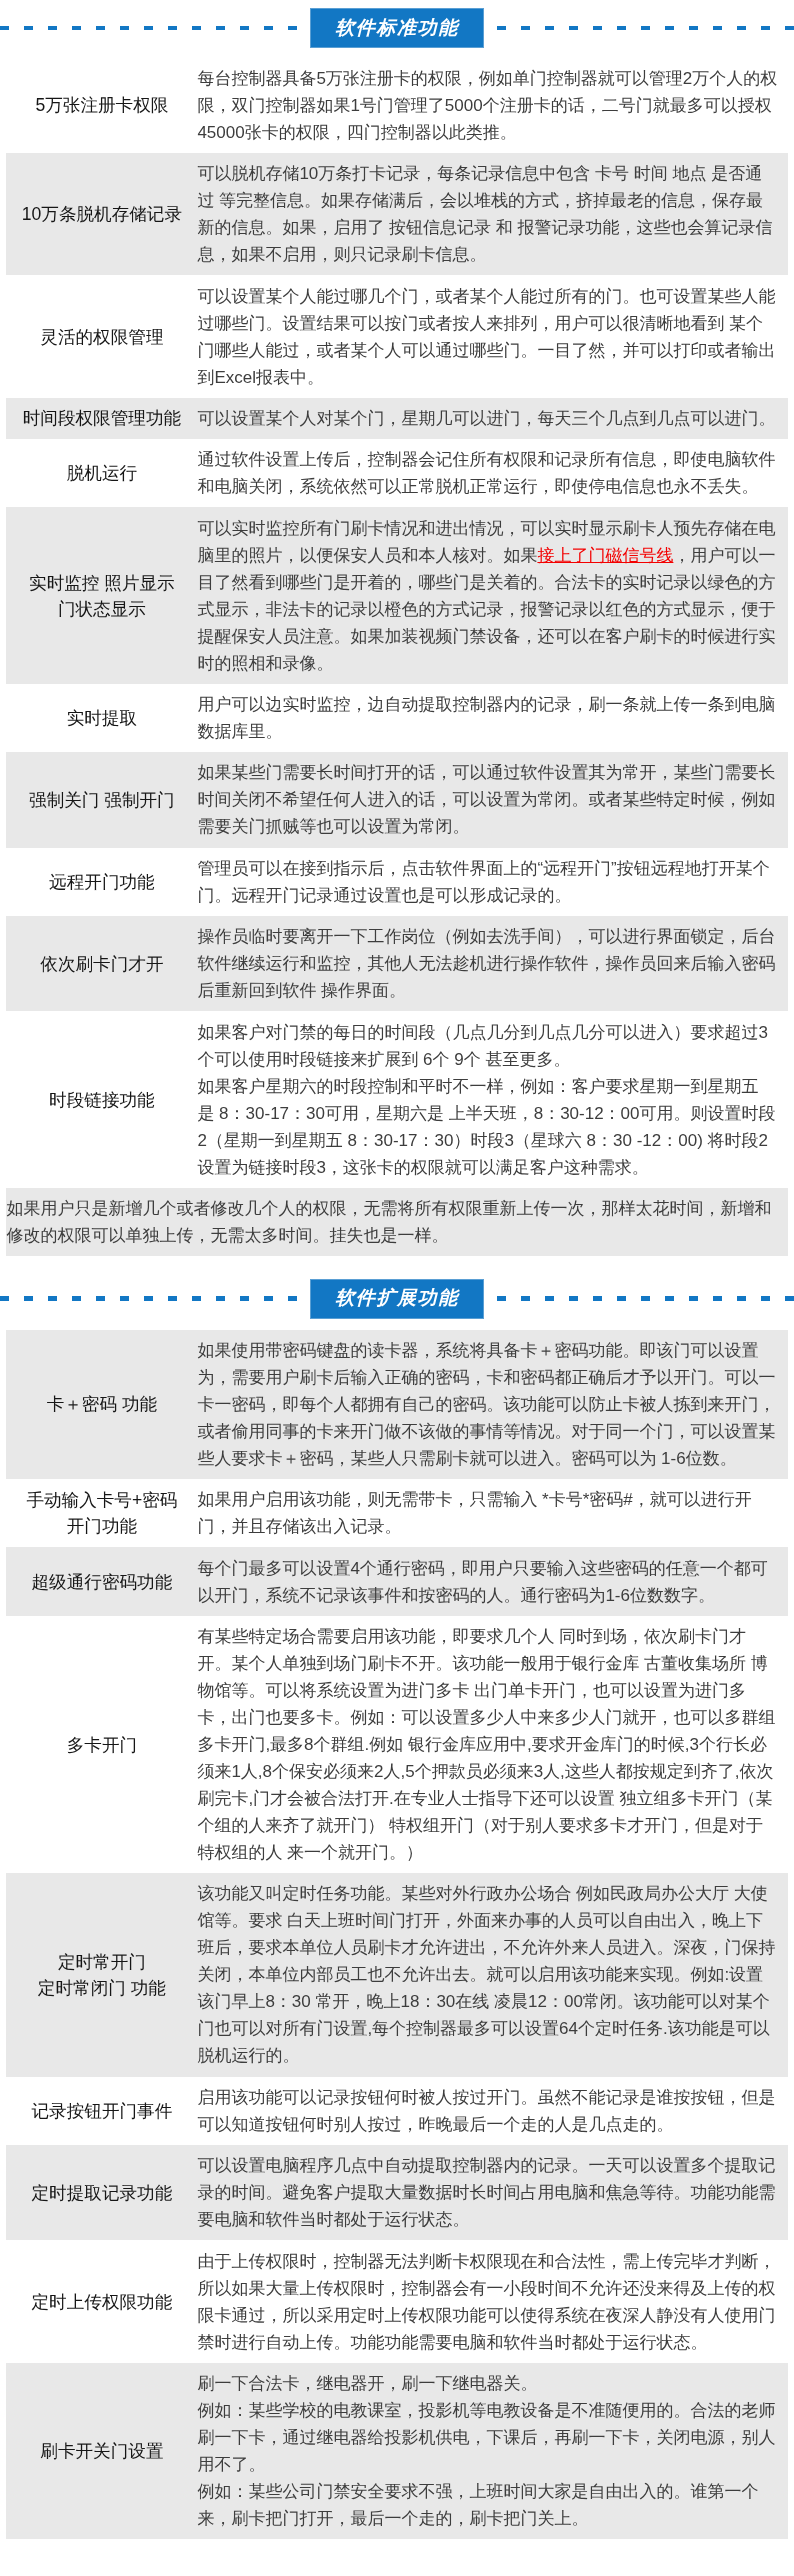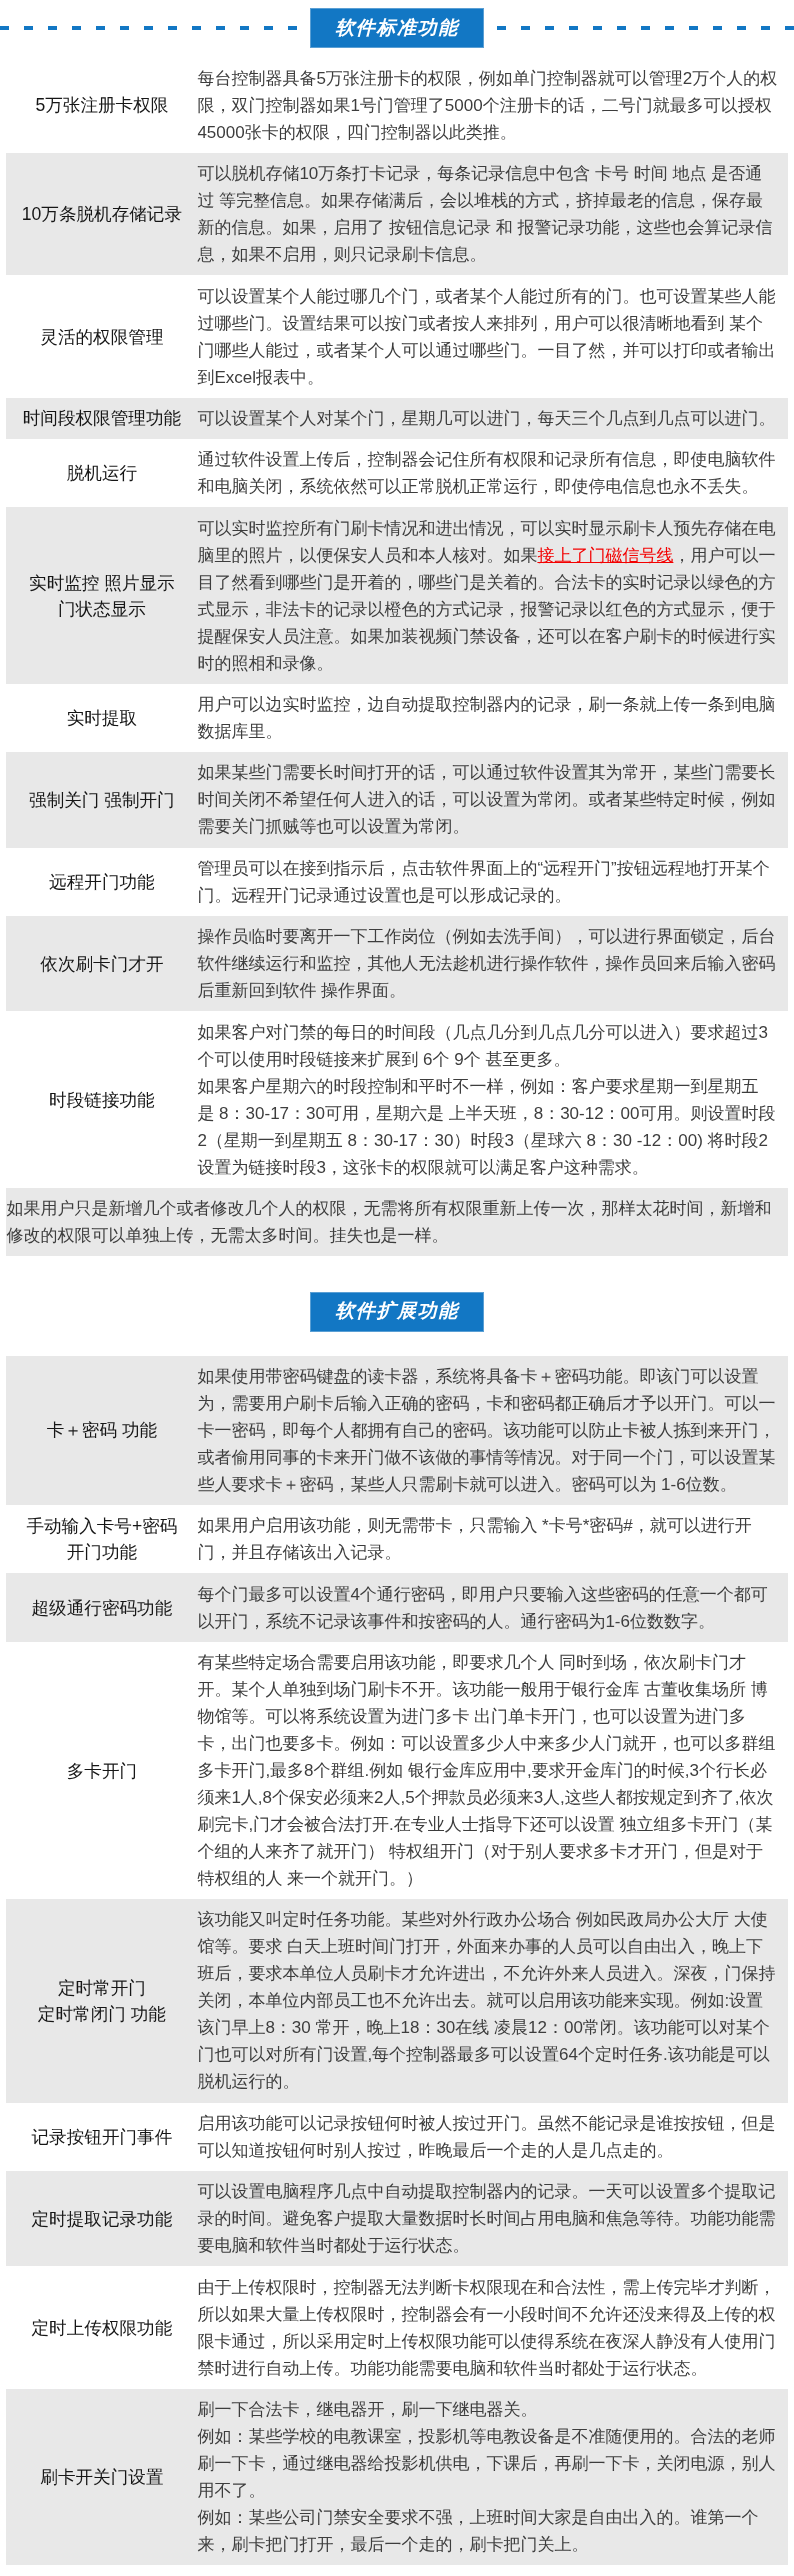--- a/index.html
+++ b/index.html
@@ -17,21 +17,21 @@
     color:var(--desc);
   }
   .page{width:794px;padding:4.8px 0 0 0;}
   .section-header{
     display:flex;
     align-items:center;
     gap:13px;
     margin:3.2px 0 9.6px 0;
     font-style:italic;
   }
-  .section-header.second{margin-top:22.5px;margin-bottom:11.2px;flex-direction:column;}
+  .section-header.second{margin-top:22.5px;margin-bottom:11.2px;}
   .dash{
     flex:1;
     height:4.8px;
     background:repeating-linear-gradient(to right,
       var(--accent) 0 8.8px, transparent 8.8px 24px);
   }
   .badge{
     background:var(--accent);
     color:#ffffff;
     font-size:19px;

